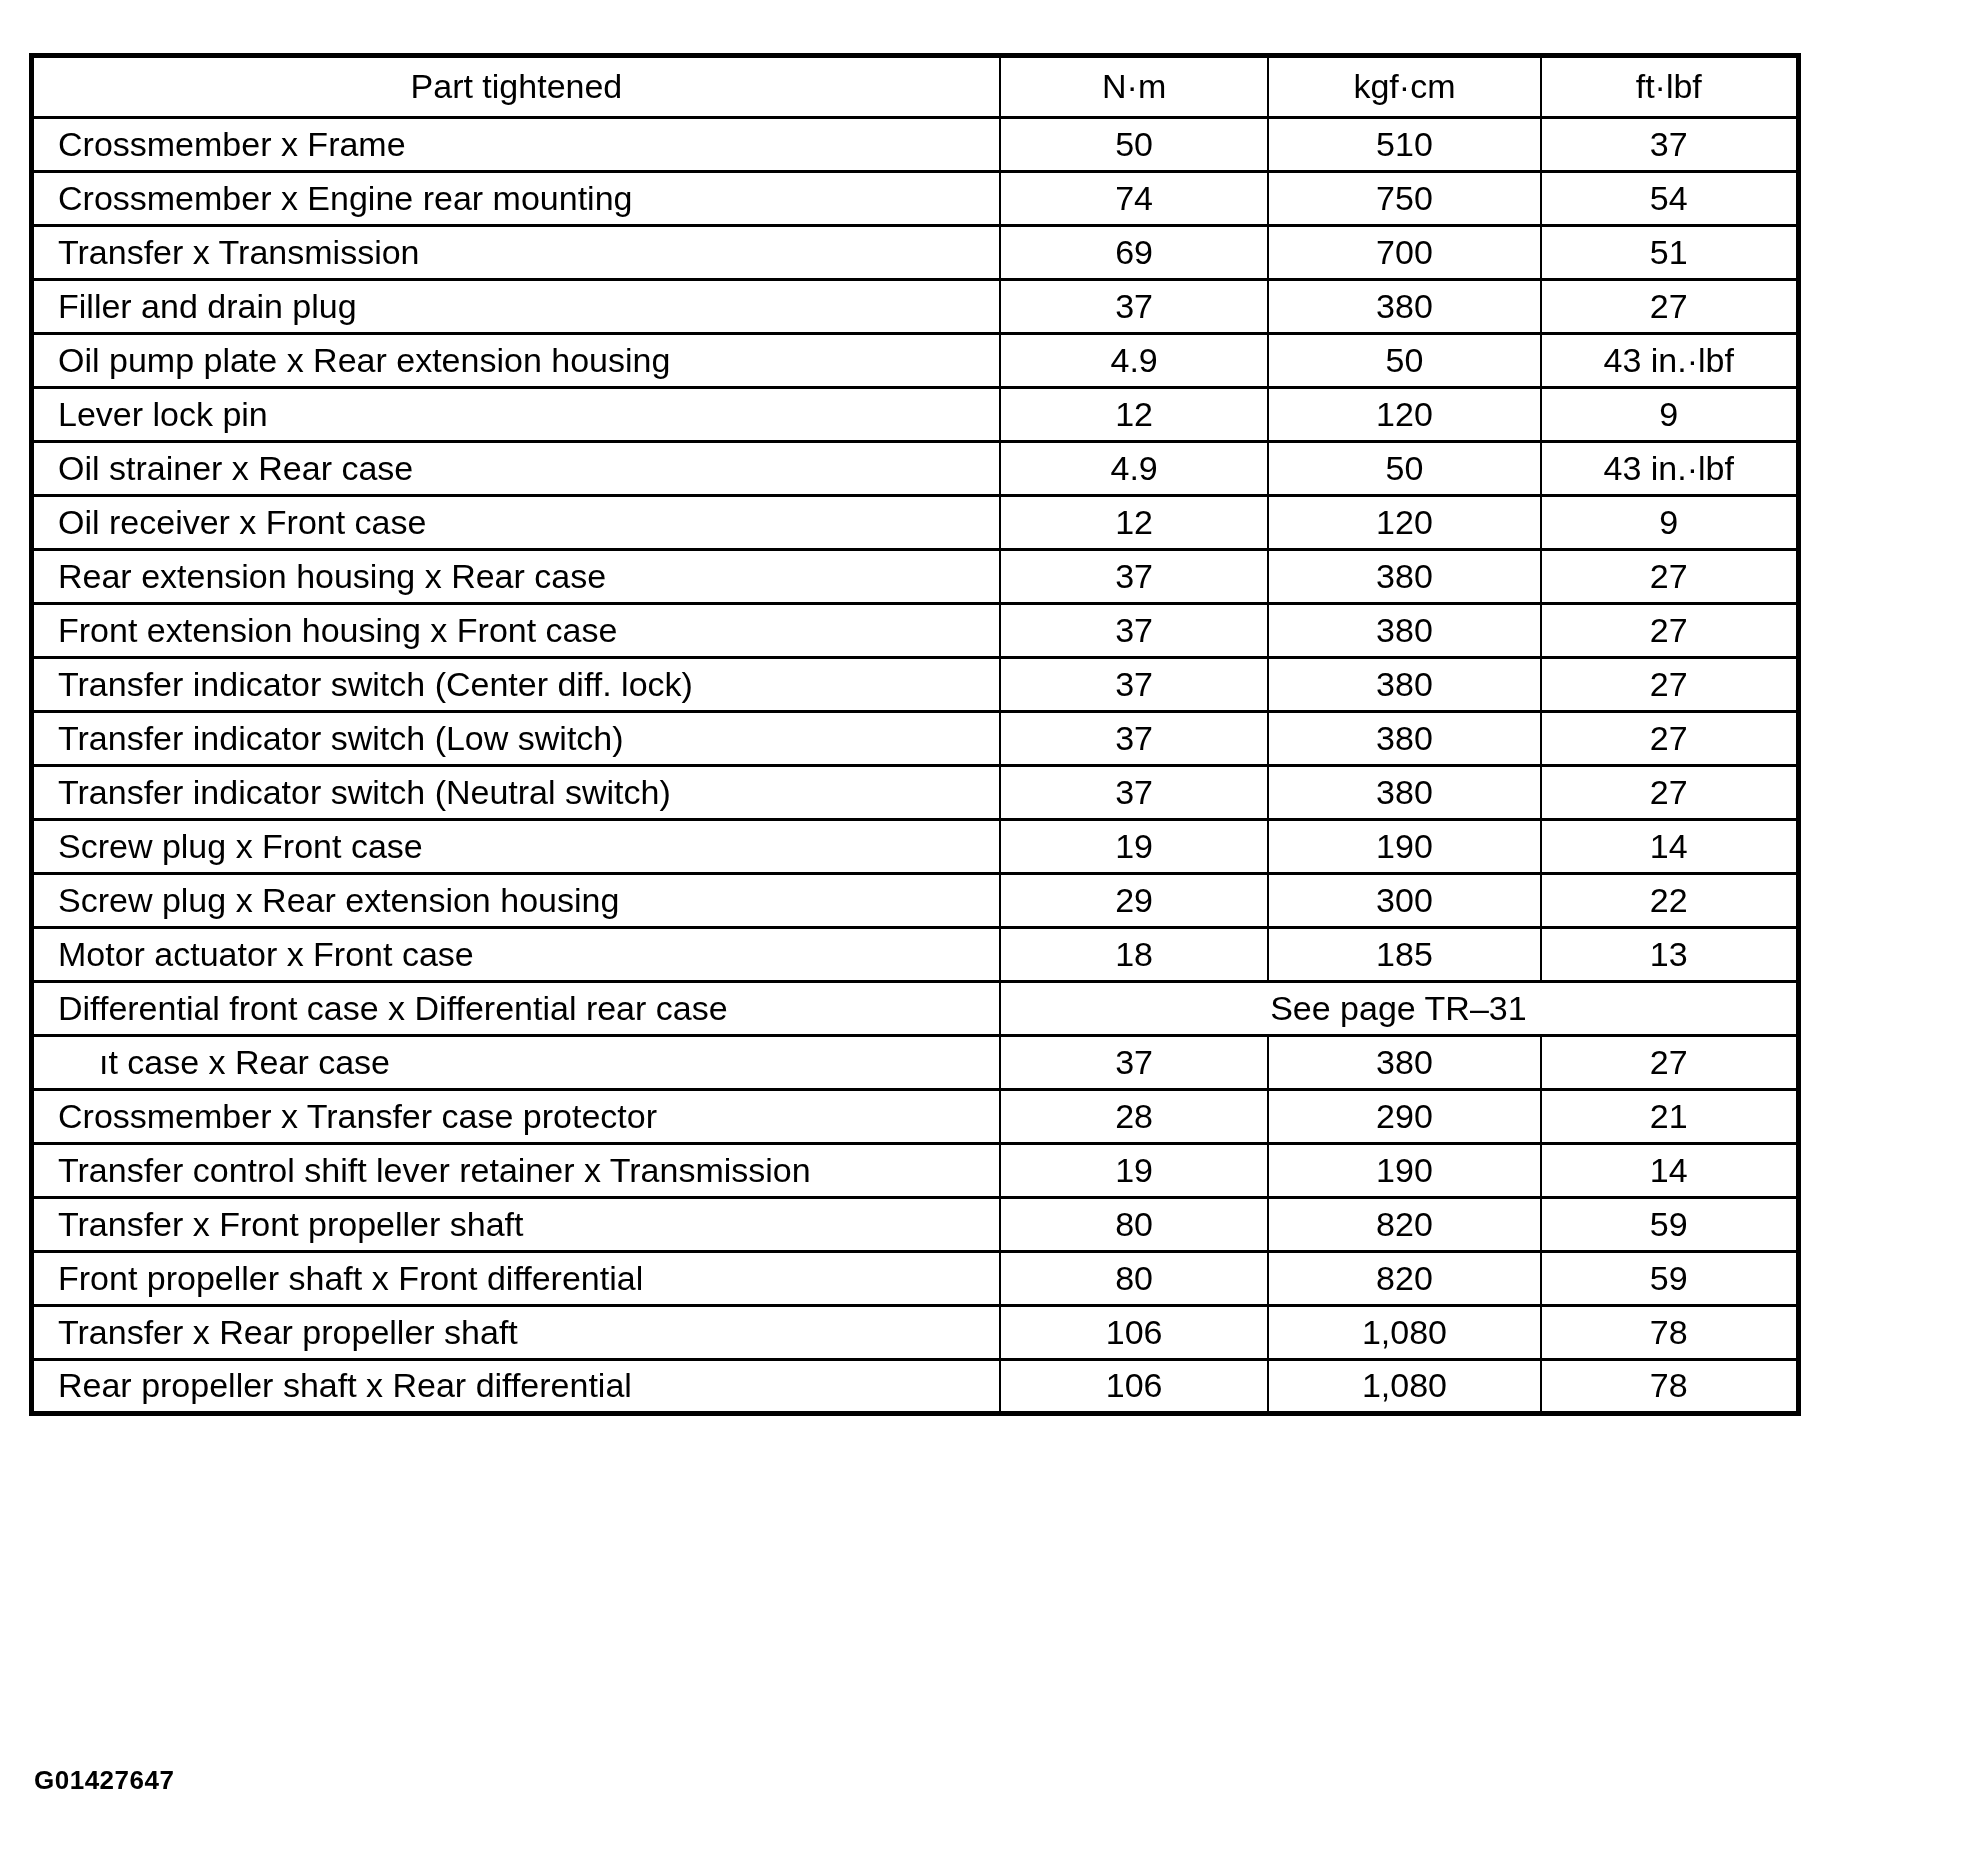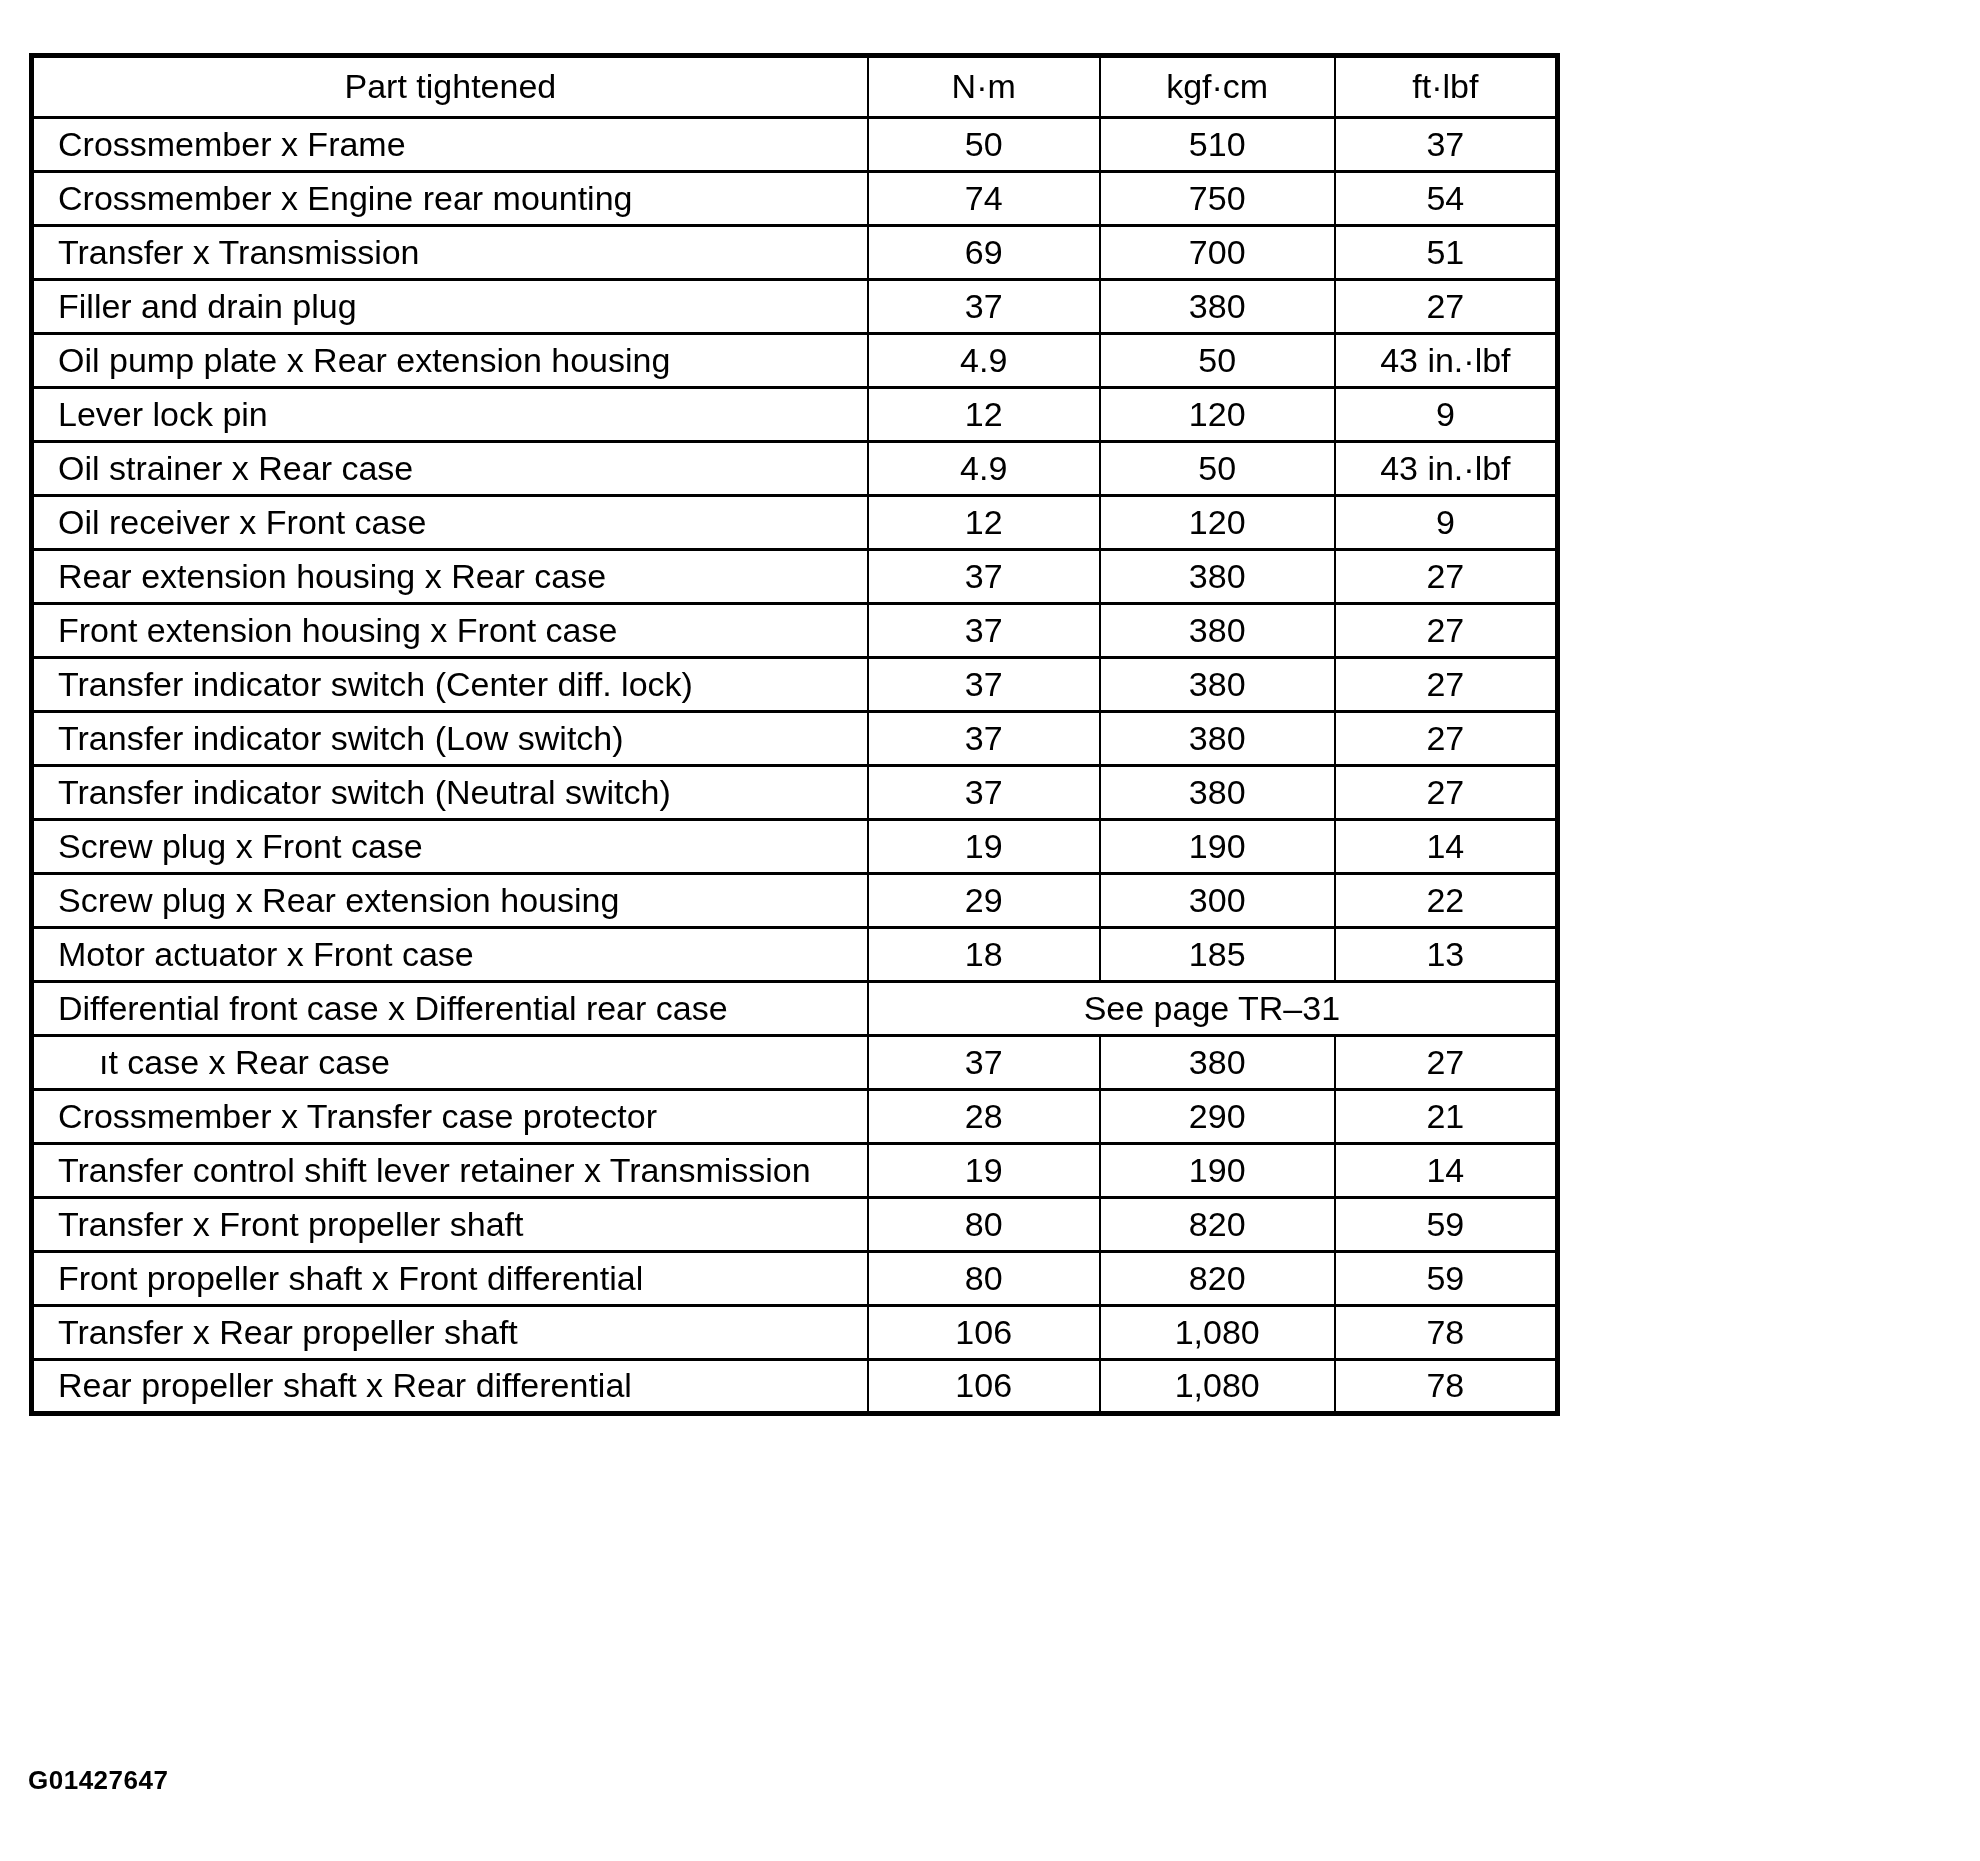--- a/index.html
+++ b/index.html
@@ -11,21 +11,21 @@
     position: relative;
     width: 1980px;
     height: 1862px;
     font-family: "Liberation Sans", "DejaVu Sans", sans-serif;
     color: #000000;
   }
   .torque-table {
     position: absolute;
     left: 29px;
     top: 53px;
-    width: 1531px;
+    width: 1772px;
     border-collapse: collapse;
     table-layout: fixed;
     border: 5.6px solid #000000;
   }
   .torque-table th,
   .torque-table td {
     border-top: 3.7px solid #000000;
     border-bottom: 3.7px solid #000000;
     border-left: 2.8px solid #000000;
     border-right: 2.8px solid #000000;
@@ -49,21 +49,21 @@
     padding-left: 24px;
   }
   .part-cell.indent {
     padding-left: 65px;
   }
   .value-cell {
     text-align: center;
   }
   .figure-id {
     position: absolute;
-    left: 28px;
+    left: 34px;
     top: 1765px;
     font-size: 26px;
     font-weight: 600;
     letter-spacing: 0.5px;
   }
 </style>
 </head>
 <body>
 
 <table class="torque-table">

